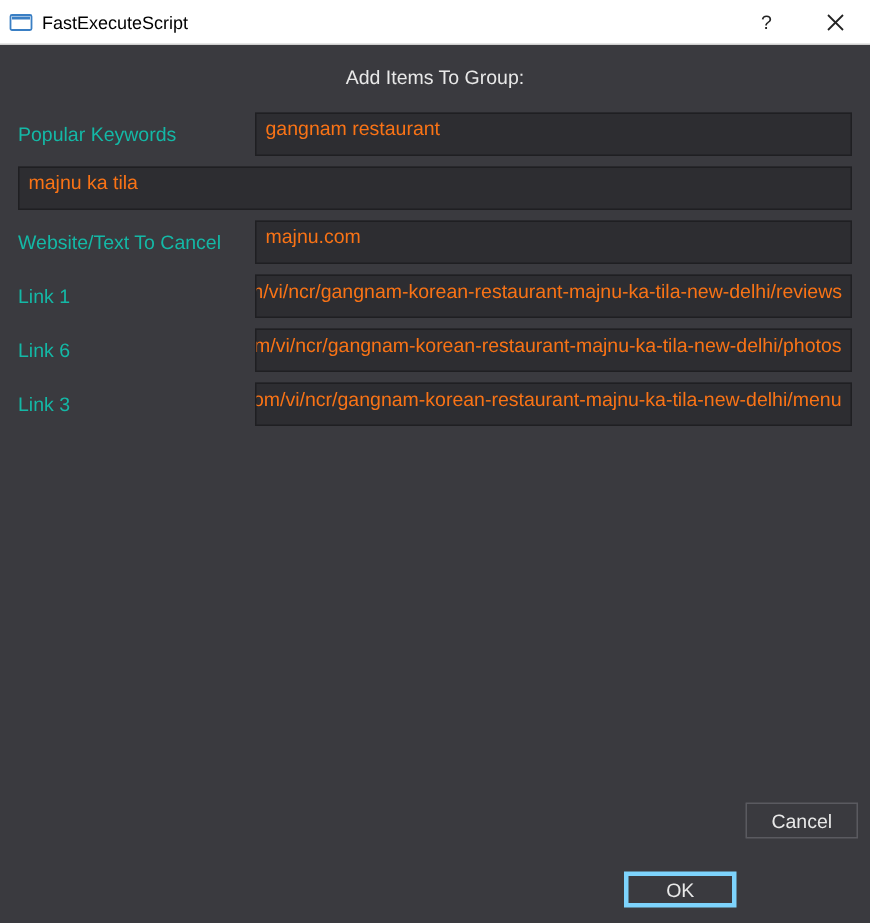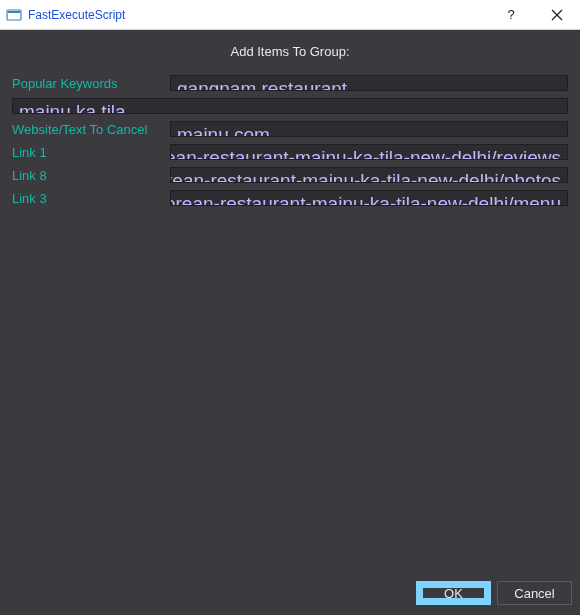--- a/index.html
+++ b/index.html
@@ -25,21 +25,21 @@
     .titlebar-icon {
       width: 16px;
       height: 16px;
       margin-right: 6px;
       display: flex;
       align-items: center;
       justify-content: center;
     }
     .titlebar-icon svg { display: block; }
     .titlebar-title {
-      color: #1d4ed8;
+      color: #000000;
       font-size: 12px;
       flex: 1;
     }
     .titlebar-btn {
       width: 46px;
       height: 30px;
       display: flex;
       align-items: center;
       justify-content: center;
       color: #222;
@@ -71,25 +71,25 @@
     }
     .row-label {
       width: 158px;
       color: #14b8a6;
       font-size: 13px;
       padding-right: 6px;
       white-space: nowrap;
     }
     .row-input {
       flex: 1;
-      height: 16px;
+      height: 29px;
       background: #2d2d31;
       border: 1px solid #1f1f22;
-      color: #c4b5fd;
-      font-size: 19px;
+      color: #f97316;
+      font-size: 13px;
       padding: 2px 6px;
       font-family: inherit;
       text-align: left;
       overflow: hidden;
       white-space: nowrap;
     }
     .row-input.right {
       text-align: right;
       direction: rtl;
     }
@@ -106,21 +106,22 @@
       background: #3a3a3f;
       border: 1px solid #5a5a60;
       color: #e8e8e8;
       font-size: 13px;
       display: flex;
       align-items: center;
       justify-content: center;
       font-family: inherit;
     }
     .btn.primary {
-      border: 7px solid #7dd3fc;
+      border: 3px solid #7dd3fc;
+      margin-top: 46px;
     }
   </style>
 </head>
 <body>
 
 <div class="titlebar">
   <div class="titlebar-icon">
     <svg width="16" height="16" viewBox="0 0 16 16">
       <rect x="1" y="3" width="14" height="10" rx="1" fill="none" stroke="#3a7fc4" stroke-width="1.2"></rect>
       <rect x="2" y="4" width="12" height="2" fill="#3a7fc4"></rect>
@@ -153,21 +154,21 @@
       <div class="row-label">Website/Text To Cancel</div>
       <div class="row-input">majnu.com</div>
     </div>
 
     <div class="form-row">
       <div class="row-label">Link 1</div>
       <div class="row-input right"><span>om/vi/ncr/gangnam-korean-restaurant-majnu-ka-tila-new-delhi/reviews</span></div>
     </div>
 
     <div class="form-row">
-      <div class="row-label">Link 8</div>
+      <div class="row-label">Link 6</div>
       <div class="row-input right"><span>:om/vi/ncr/gangnam-korean-restaurant-majnu-ka-tila-new-delhi/photos</span></div>
     </div>
 
     <div class="form-row">
       <div class="row-label">Link 3</div>
       <div class="row-input right"><span>.com/vi/ncr/gangnam-korean-restaurant-majnu-ka-tila-new-delhi/menu</span></div>
     </div>
 
   </div>
 </div>

